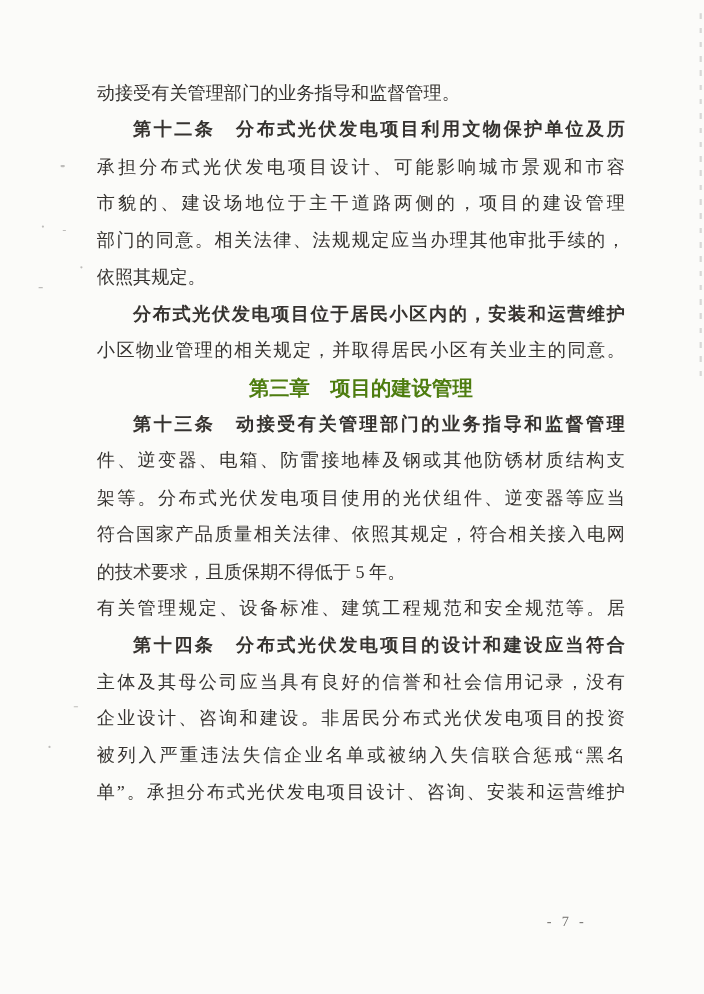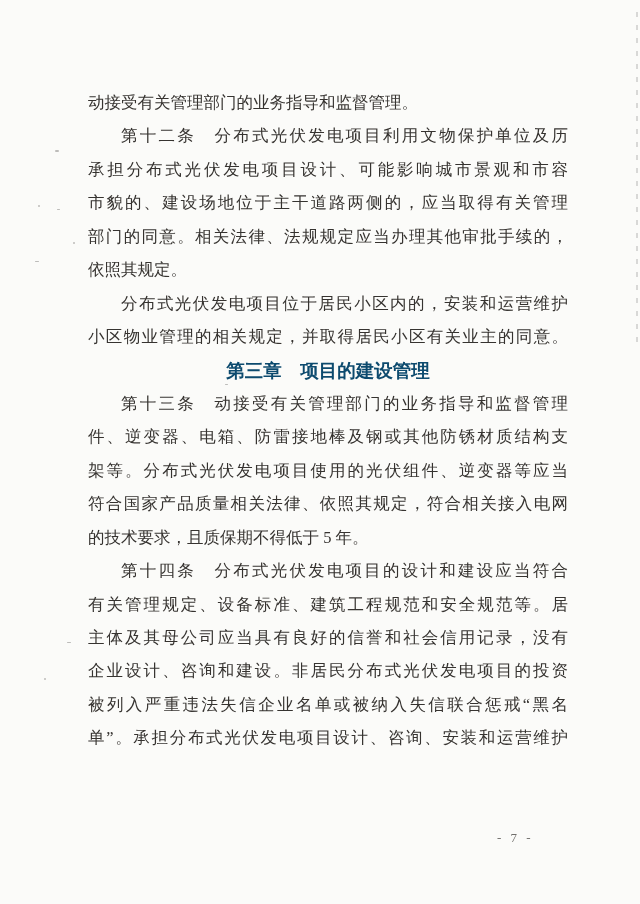--- a/index.html
+++ b/index.html
@@ -9,38 +9,38 @@
   }
   .page {
     position: relative;
     width: 640px; height: 904px;
     background: #fbfbf9;
     overflow: hidden;
     color: #363330;
   }
   .content {
     position: absolute;
-    left: 88px; top: 86px;
+    left: 88px; top: 68px;
     width: 480px;
   }
   .line {
     font-size: 16.5px;
     line-height: 33.45px;
     height: 33.45px;
     overflow: hidden;
   }
   .line.end   { text-align: left; }
   .line.mid   { text-align: justify; text-align-last: justify; }
-  .line.first { text-align: justify; text-align-last: justify; text-indent: 2em; }
+  .line.first { text-align: justify; text-align-last: justify; text-indent: 2em; font-weight: bold; }
   .line.heading {
     text-align: center;
     font-weight: 700;
     font-size: 18.5px;
     font-family: "Liberation Sans", "DejaVu Sans", sans-serif;
-    color: #0c4a6e;
+    color: #4d7c0f;
   }
   .page-number {
     position: absolute;
     left: 497px; top: 830px;
     font-size: 13px;
     color: #716f6c;
     letter-spacing: 3px;
     font-family: "Liberation Serif", "DejaVu Serif", serif;
   }
   
@@ -70,33 +70,33 @@
   .sp8 { left: 44px;  top: 678px; width: 2px; height: 2px; }
 </style>
 </head>
 <body>
 
 <div class="page">
   <div class="content" id="doc-lines">
       <div class="line end">动接受有关管理部门的业务指导和监督管理。</div>
       <div class="line first">第十二条　分布式光伏发电项目利用文物保护单位及历</div>
       <div class="line mid">承担分布式光伏发电项目设计、可能影响城市景观和市容</div>
-      <div class="line mid">市貌的、建设场地位于主干道路两侧的，应当取得有关管理</div>
+      <div class="line mid">市貌的、建设场地位于主干道路两侧的，项目的建设管理</div>
       <div class="line mid">部门的同意。相关法律、法规规定应当办理其他审批手续的，</div>
       <div class="line end">依照其规定。</div>
       <div class="line first">分布式光伏发电项目位于居民小区内的，安装和运营维护</div>
       <div class="line mid">小区物业管理的相关规定，并取得居民小区有关业主的同意。</div>
       <div class="line heading">第三章　项目的建设管理</div>
       <div class="line first">第十三条　动接受有关管理部门的业务指导和监督管理</div>
       <div class="line mid">件、逆变器、电箱、防雷接地棒及钢或其他防锈材质结构支</div>
       <div class="line mid">架等。分布式光伏发电项目使用的光伏组件、逆变器等应当</div>
       <div class="line mid">符合国家产品质量相关法律、依照其规定，符合相关接入电网</div>
       <div class="line end">的技术要求，且质保期不得低于 5 年。</div>
+      <div class="line mid">有关管理规定、设备标准、建筑工程规范和安全规范等。居</div>
       <div class="line first">第十四条　分布式光伏发电项目的设计和建设应当符合</div>
-      <div class="line mid">有关管理规定、设备标准、建筑工程规范和安全规范等。居</div>
       <div class="line mid">主体及其母公司应当具有良好的信誉和社会信用记录，没有</div>
       <div class="line mid">企业设计、咨询和建设。非居民分布式光伏发电项目的投资</div>
       <div class="line mid">被列入严重违法失信企业名单或被纳入失信联合惩戒“黑名</div>
       <div class="line mid">单”。承担分布式光伏发电项目设计、咨询、安装和运营维护</div>
     </div>
   <div class="page-number">- 7 -</div>
   <div class="scan-edge"></div>
   <div class="speck sp1"></div>
   <div class="speck sp2"></div>
   <div class="speck sp3"></div>

